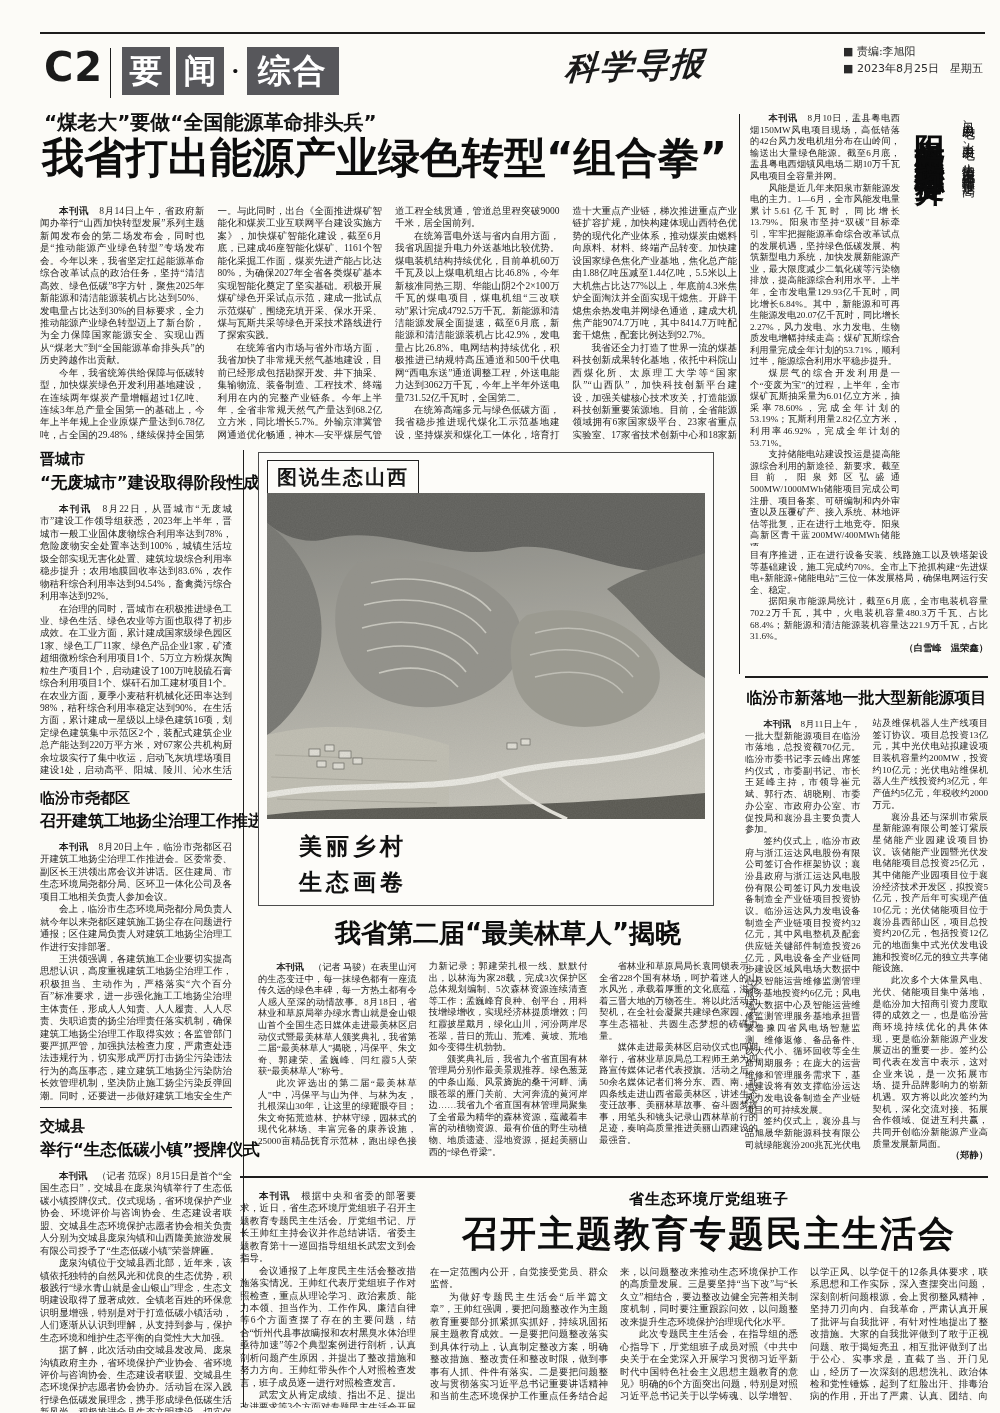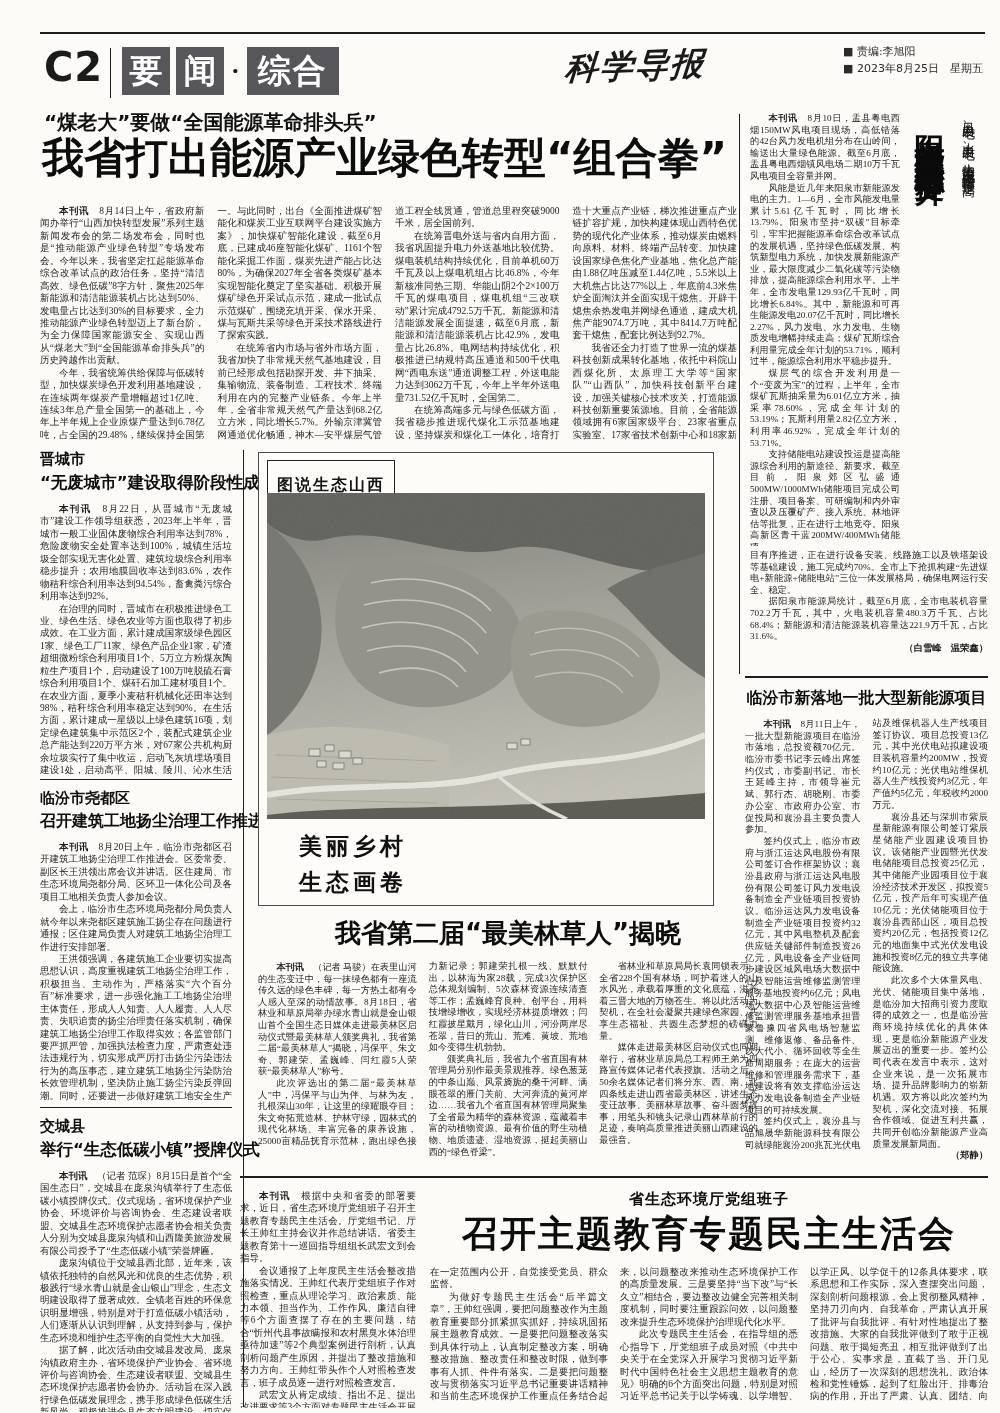--- a/index.html
+++ b/index.html
@@ -40,22 +40,22 @@
 
   
   .yq-row{display:flex;align-items:flex-start;}
   .vtitle{writing-mode:vertical-rl;font-family:"DejaVu Sans",sans-serif;font-weight:bold;font-size:30px;
           line-height:1.55;letter-spacing:3px;height:432px;color:#0b0b0b;margin-left:6px;}
   .vkick{writing-mode:vertical-rl;font-family:"DejaVu Sans",sans-serif;font-size:13px;font-weight:500;
          letter-spacing:1.5px;height:420px;color:#161616;margin-left:6px;line-height:1.5;}
 
   
   .photobox{position:absolute;border:1px solid #4c4c4c;background:#fdfcf9;}
-  .phototag{position:absolute;left:8px;top:7px;border:1.5px solid #222;padding:14px 9px;
-            font-family:"DejaVu Sans",sans-serif;font-weight:bold;font-size:16px;letter-spacing:2px;}
+  .phototag{position:absolute;left:8px;top:7px;border:1.5px solid #222;padding:3px 9px;
+            font-family:"DejaVu Sans",sans-serif;font-weight:bold;font-size:20px;letter-spacing:2px;}
   .capttl{font-weight:bold;font-size:23px;letter-spacing:4px;line-height:1.55;color:#111;}
   .capttx{font-size:10px;font-style:italic;line-height:1.55;text-align:justify;color:#222;}
   .capttx .credit{display:block;text-align:right;font-style:normal;font-weight:bold;
                   font-family:"DejaVu Sans",sans-serif;font-size:10px;margin-top:3px;}
 </style>
 </head>
 <body>
 
 <div class="page">
 

